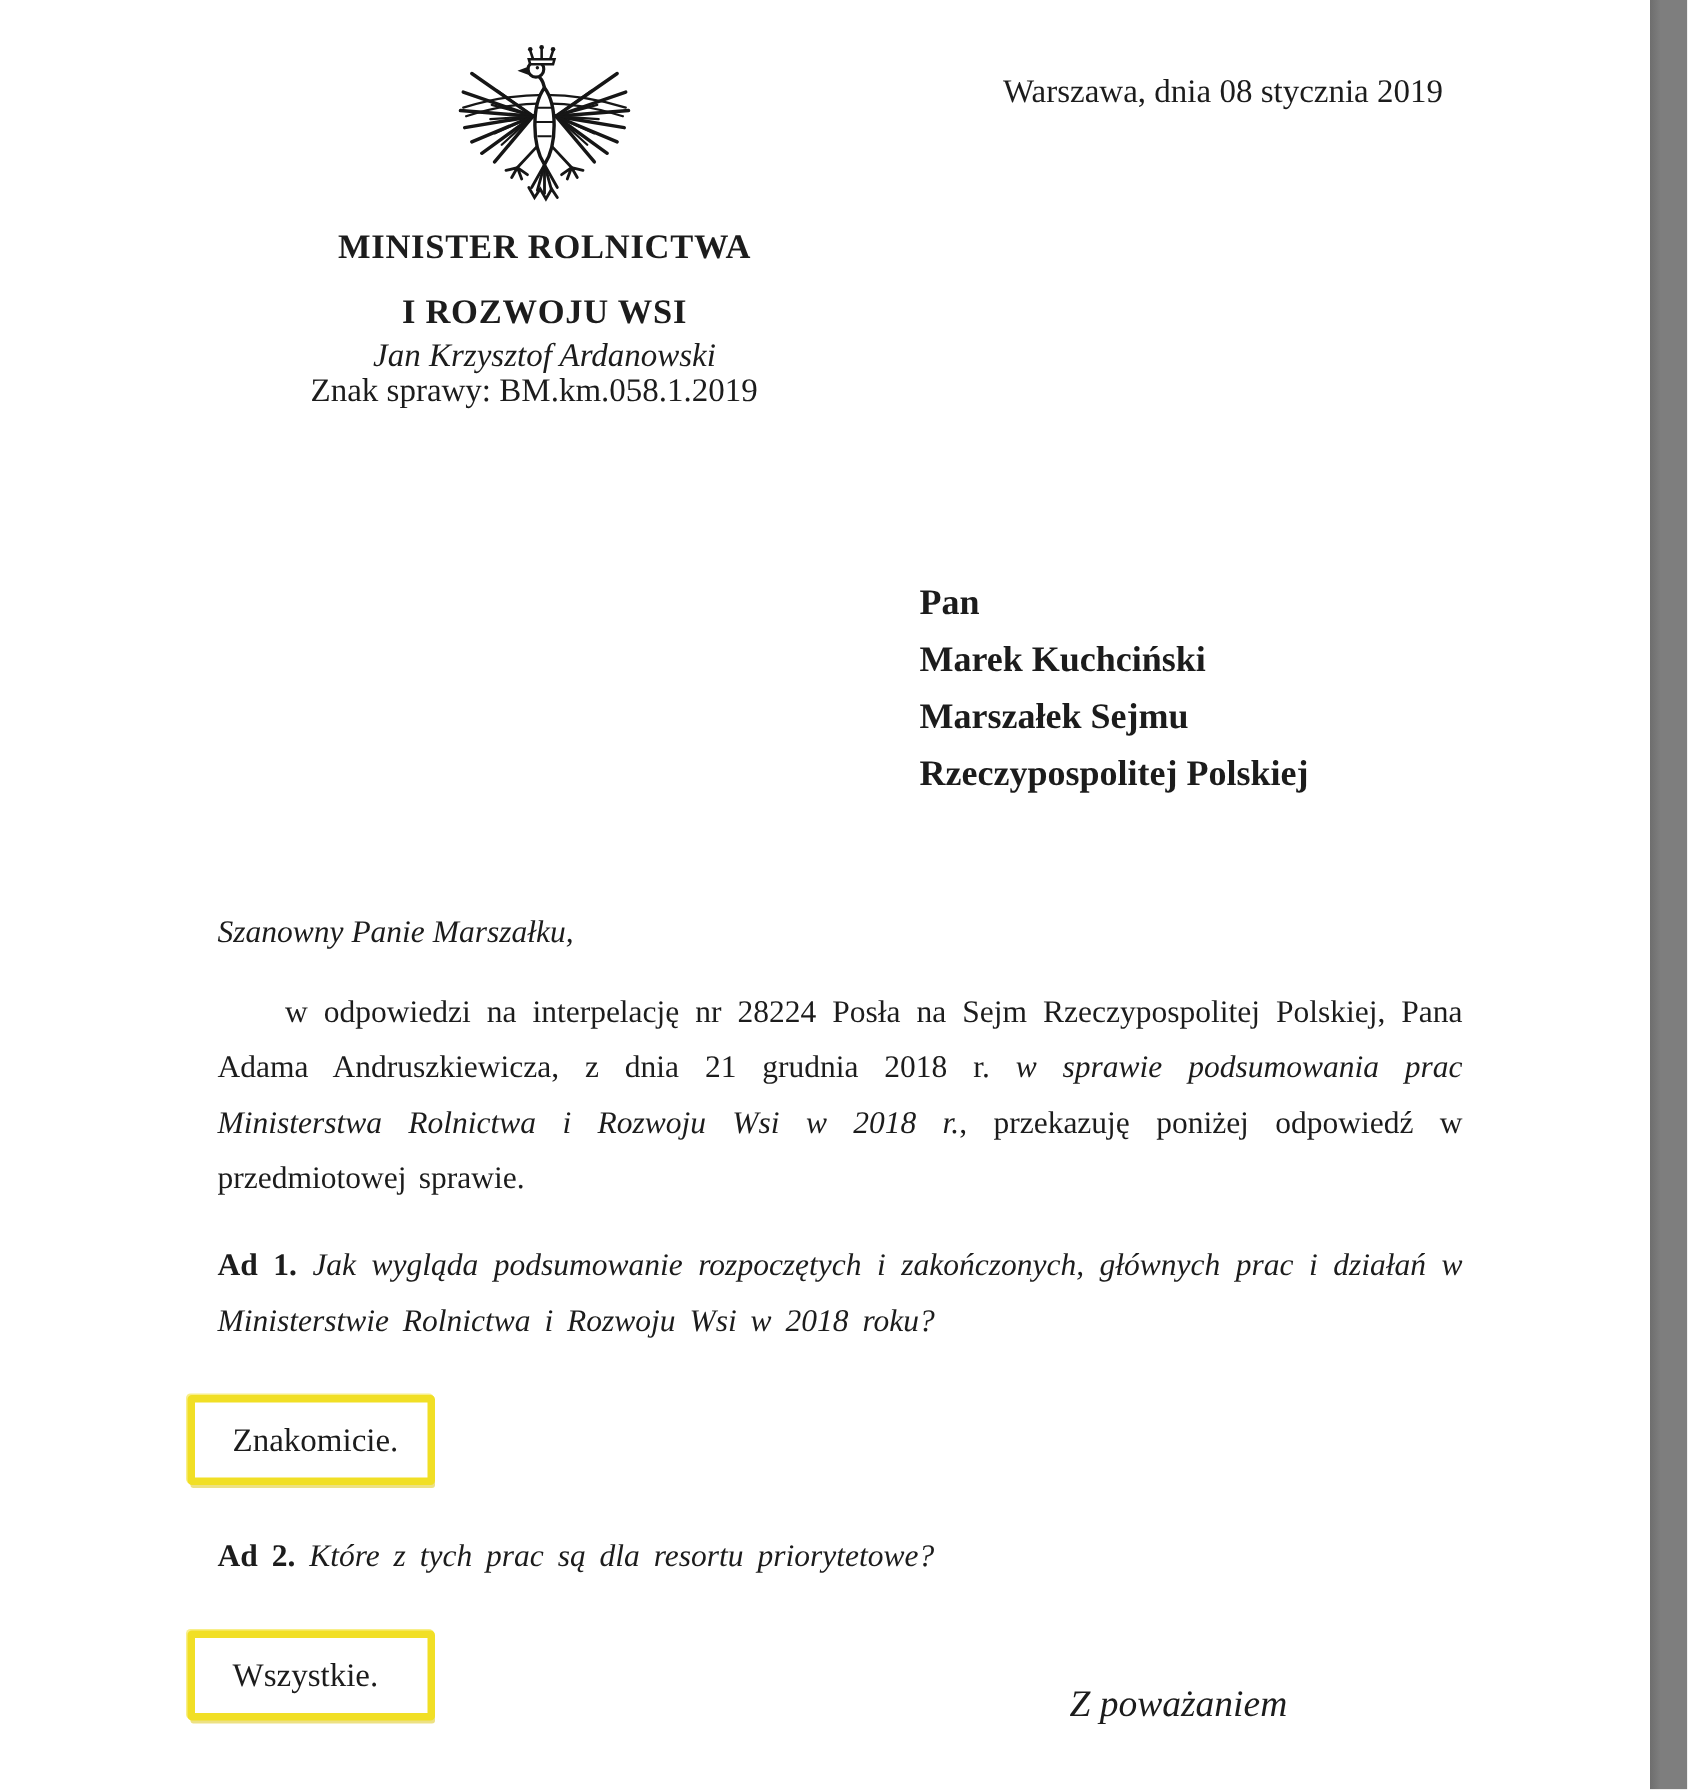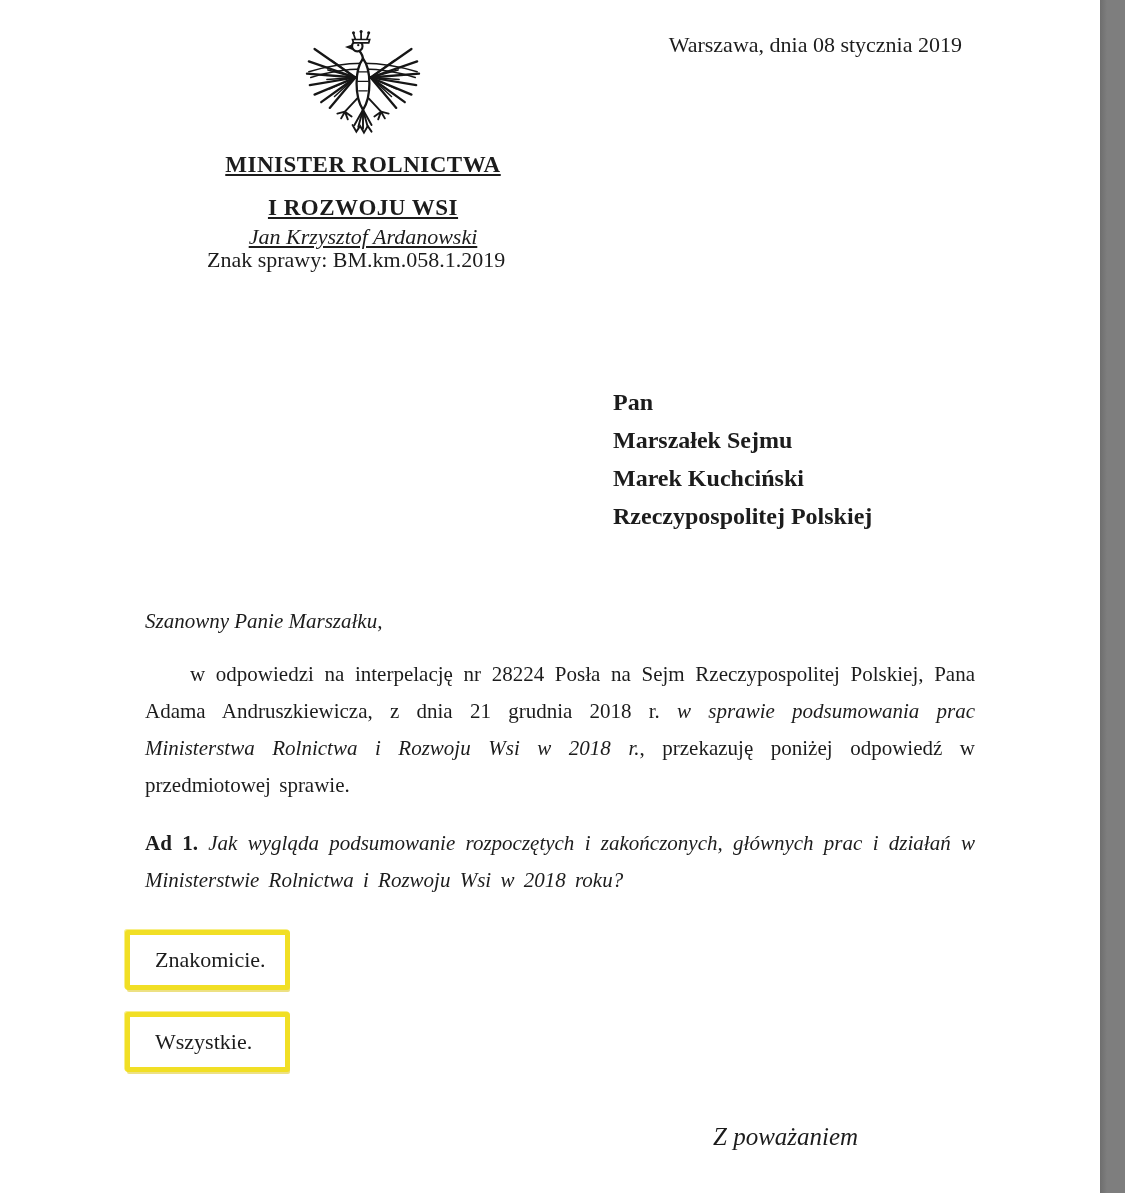--- a/index.html
+++ b/index.html
@@ -20,33 +20,32 @@
   .viewer-strip {
     position: absolute;
     top: 0;
     left: 1100px;
     width: 25px;
     height: 100%;
     background: linear-gradient(to right, #6e6e6e 0px, #7e7e7e 7px, #7e7e7e 100%);
   }
   .date-line {
     position: absolute;
-    top: 32px;
+    top: 48px;
     right: 163px;
     font-size: 22px;
     white-space: nowrap;
     font-family: Liberation Serif, serif;
   }
   .sender-block {
     position: absolute;
     left: 215px;
     top: 30px;
     width: 296px;
     text-align: center;
-    text-decoration: underline;
   }
   .emblem {
     display: block;
     margin: 0 auto;
     width: 126px;
     height: 114px;
   }
   .sender-title {
     margin-top: 7px;
     font-weight: bold;
@@ -203,38 +202,39 @@
     </svg>
     <div class="sender-title">MINISTER ROLNICTWA</div>
     <div class="sender-title" style="margin-top:16px;">I ROZWOJU WSI</div>
     <div class="sender-name">Jan Krzysztof Ardanowski</div>
   </div>
 
   <div class="reference-line">Znak sprawy: BM.km.058.1.2019</div>
 
   <div class="recipient-block">
     <div>Pan</div>
+    <div>Marek Kuchciński</div>
     <div>Marszałek Sejmu</div>
-    <div>Marek Kuchciński</div>
     <div>Rzeczypospolitej Polskiej</div>
   </div>
 
   <div class="letter-body">
     <div class="salutation">Szanowny Panie Marszałku,</div>
 
     <p class="para para-indent"><span class="seg-normal">w odpowiedzi na interpelację nr 28224 Posła na Sejm Rzeczypospolitej Polskiej, Pana Adama Andruszkiewicza, z dnia 21 grudnia 2018 r. </span><span class="seg-italic">w sprawie podsumowania prac Ministerstwa Rolnictwa i Rozwoju Wsi w 2018 r.</span><span class="seg-normal">, przekazuję poniżej odpowiedź w przedmiotowej sprawie.</span></p>
 
     <p class="ad-question"><span class="seg-bold">Ad 1. </span><span class="seg-italic">Jak wygląda podsumowanie rozpoczętych i zakończonych, głównych prac i działań w Ministerstwie Rolnictwa i Rozwoju Wsi w 2018 roku?</span></p>
 
     <span class="answer-row">
       <span class="answer-box">
         <span>Znakomicie.</span>
       </span>
     </span>
 
+    <p class="ad-question" style="margin-top:17px;"><span class="seg-bold">Ad 2.  </span><span class="seg-italic">Które z tych prac są dla resortu priorytetowe?</span></p>
 
     <span class="answer-row">
       <span class="answer-box">
         <span>Wszystkie.</span>
       </span>
     </span>
   </div>
 
   <div class="closing-line">Z poważaniem</div>
 

